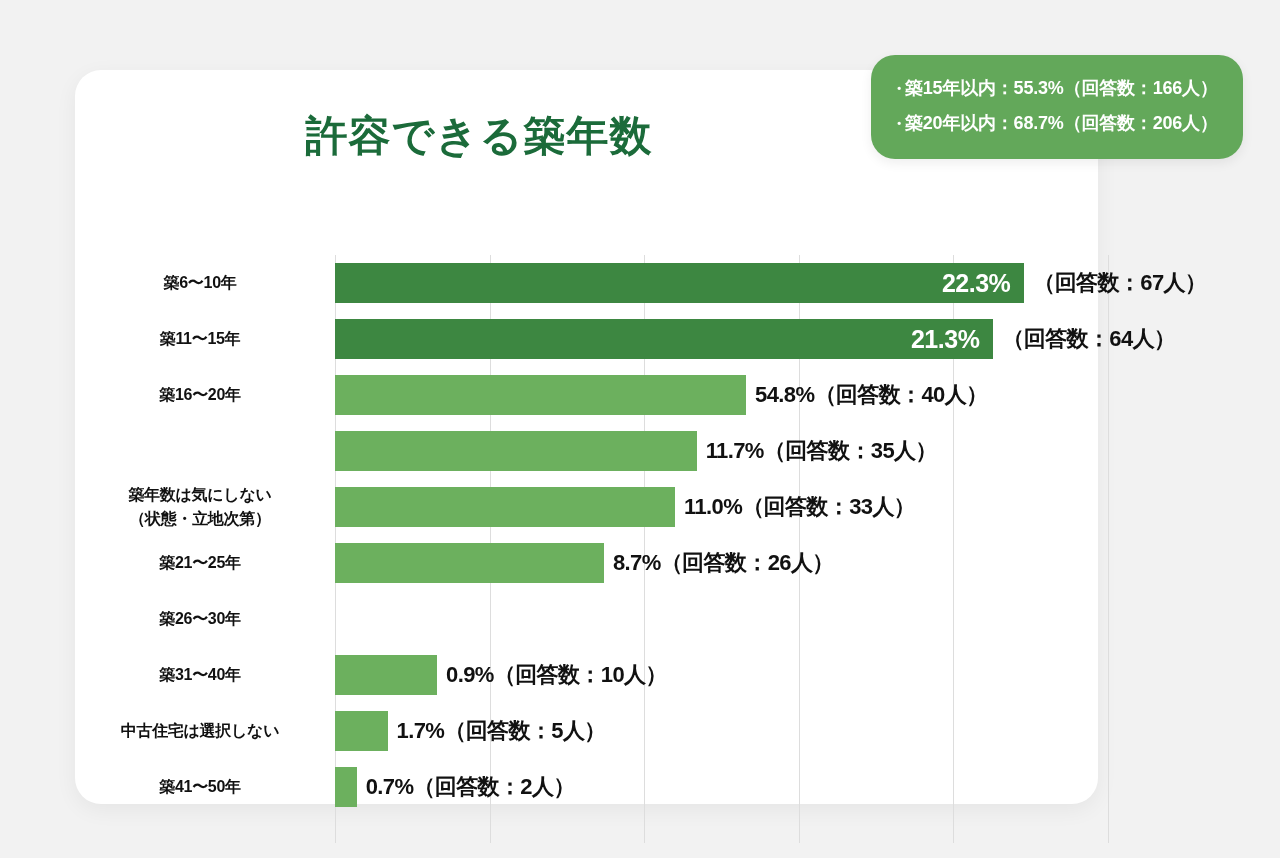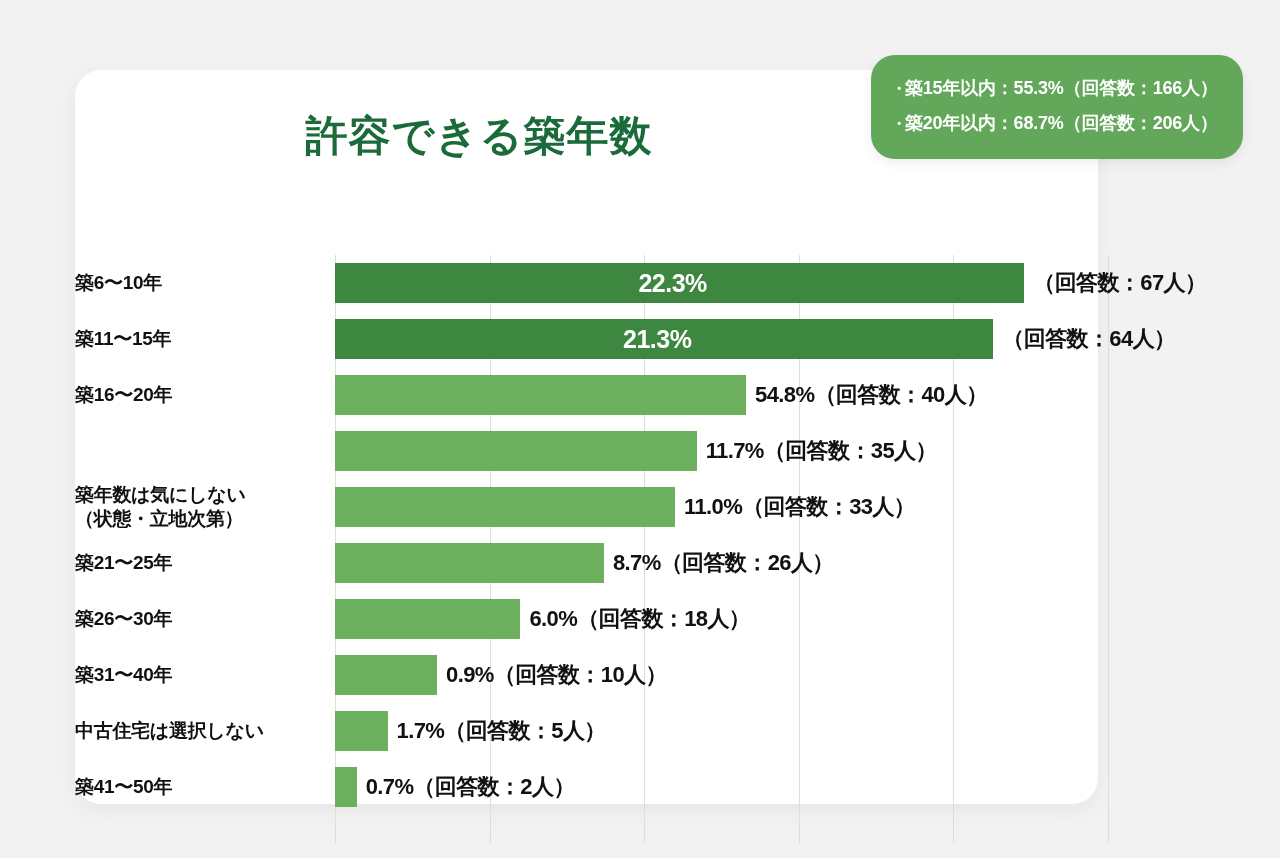--- a/index.html
+++ b/index.html
@@ -105,43 +105,43 @@
   .bar-row {
     position: relative;
     height: 56px;
     display: flex;
     align-items: center;
   }
   .cat-label {
     position: absolute;
     left: 0;
     width: 250px;
-    text-align: left;
-    font-size: 19px;
+    text-align: center;
+    font-size: 16px;
     font-weight: 700;
     color: #111111;
     line-height: 24px;
     white-space: pre-line;
     letter-spacing: -0.3px;
   }
   .bar-track {
     position: absolute;
     left: 260px;
     top: 0;
     height: 56px;
     display: flex;
     align-items: center;
   }
   .bar {
     height: 40px;
     background: #6cb05e;
     position: relative;
     display: flex;
     align-items: center;
-    justify-content: center;
+    justify-content: flex-end;
   }
   .bar.dark { background: #3d8741; }
   .pct-inside {
     color: #ffffff;
     font-size: 25px;
     font-weight: 700;
     padding-right: 14px;
     white-space: nowrap;
     letter-spacing: -0.5px;
   }
@@ -220,24 +220,20 @@
         </div>
         <div class="bar-row">
           <div class="cat-label">築21〜25年</div>
           <div class="bar-track">
             <div class="bar" style="width: 268.909px;"></div>
             <span class="value-outside">8.7%（回答数：26人）</span>
           </div>
         </div>
         <div class="bar-row">
           <div class="cat-label">築26〜30年</div>
-          <div class="bar-track">
-            <div class="bar" style="width: 185.455px;"></div>
-            <span class="value-outside">6.0%（回答数：18人）</span>
-          </div>
         </div>
         <div class="bar-row">
           <div class="cat-label">築31〜40年</div>
           <div class="bar-track">
             <div class="bar" style="width: 102px;"></div>
             <span class="value-outside">0.9%（回答数：10人）</span>
           </div>
         </div>
         <div class="bar-row">
           <div class="cat-label">中古住宅は選択しない</div>

